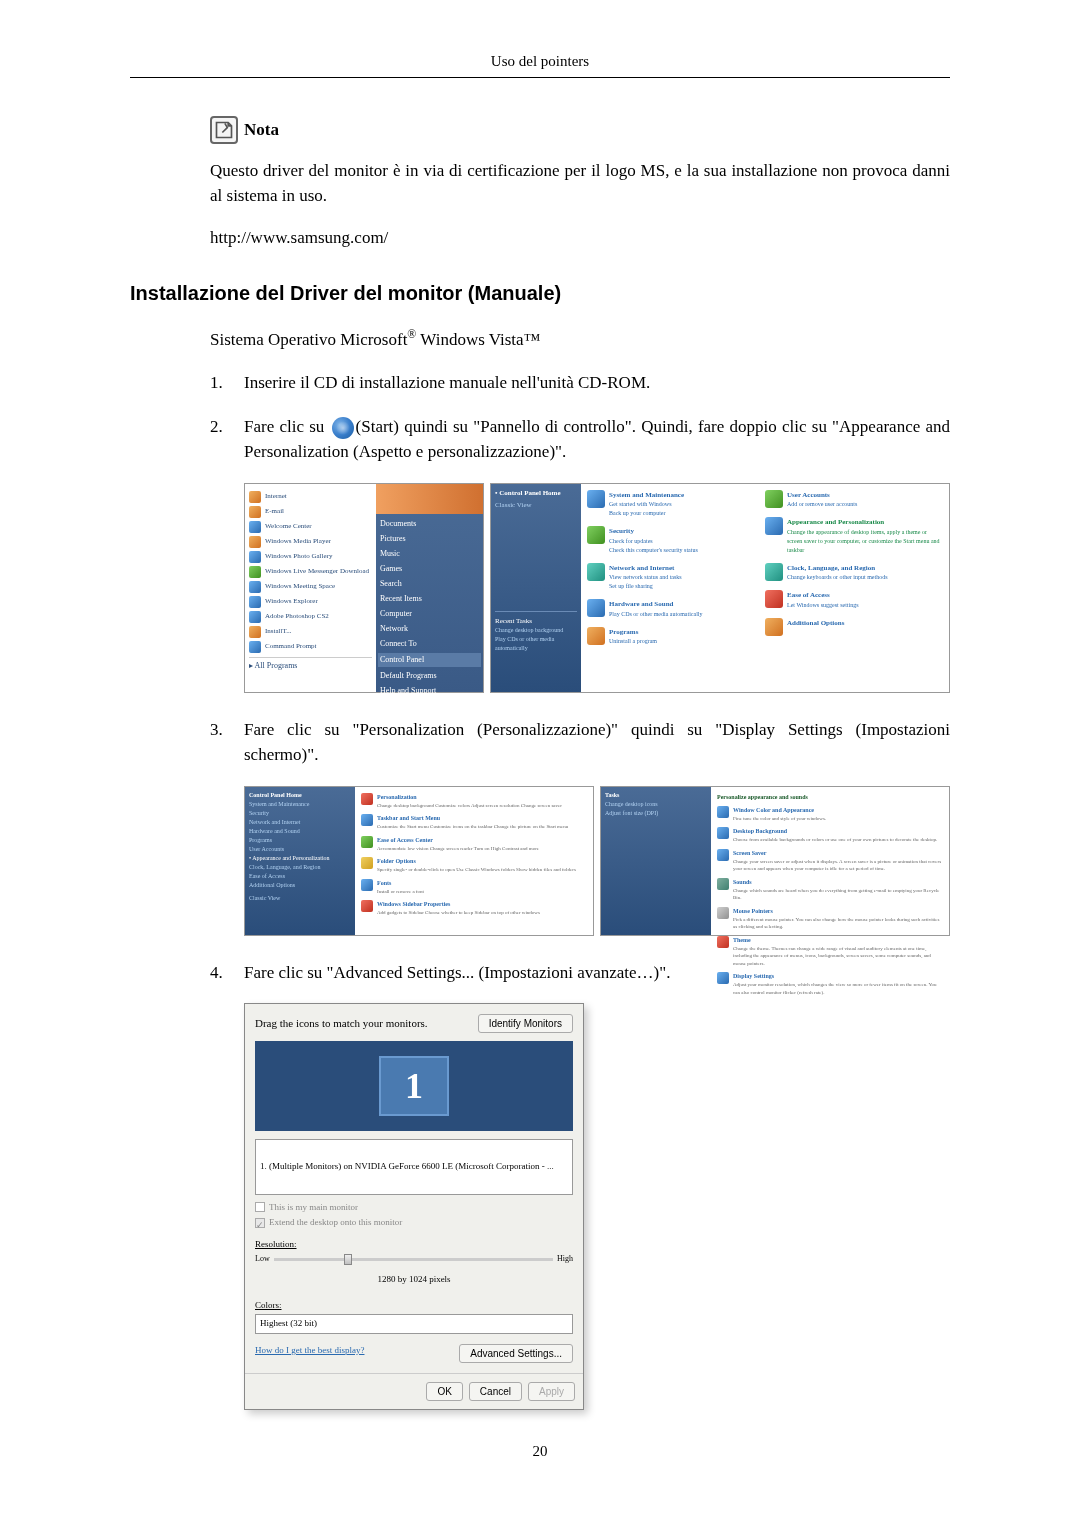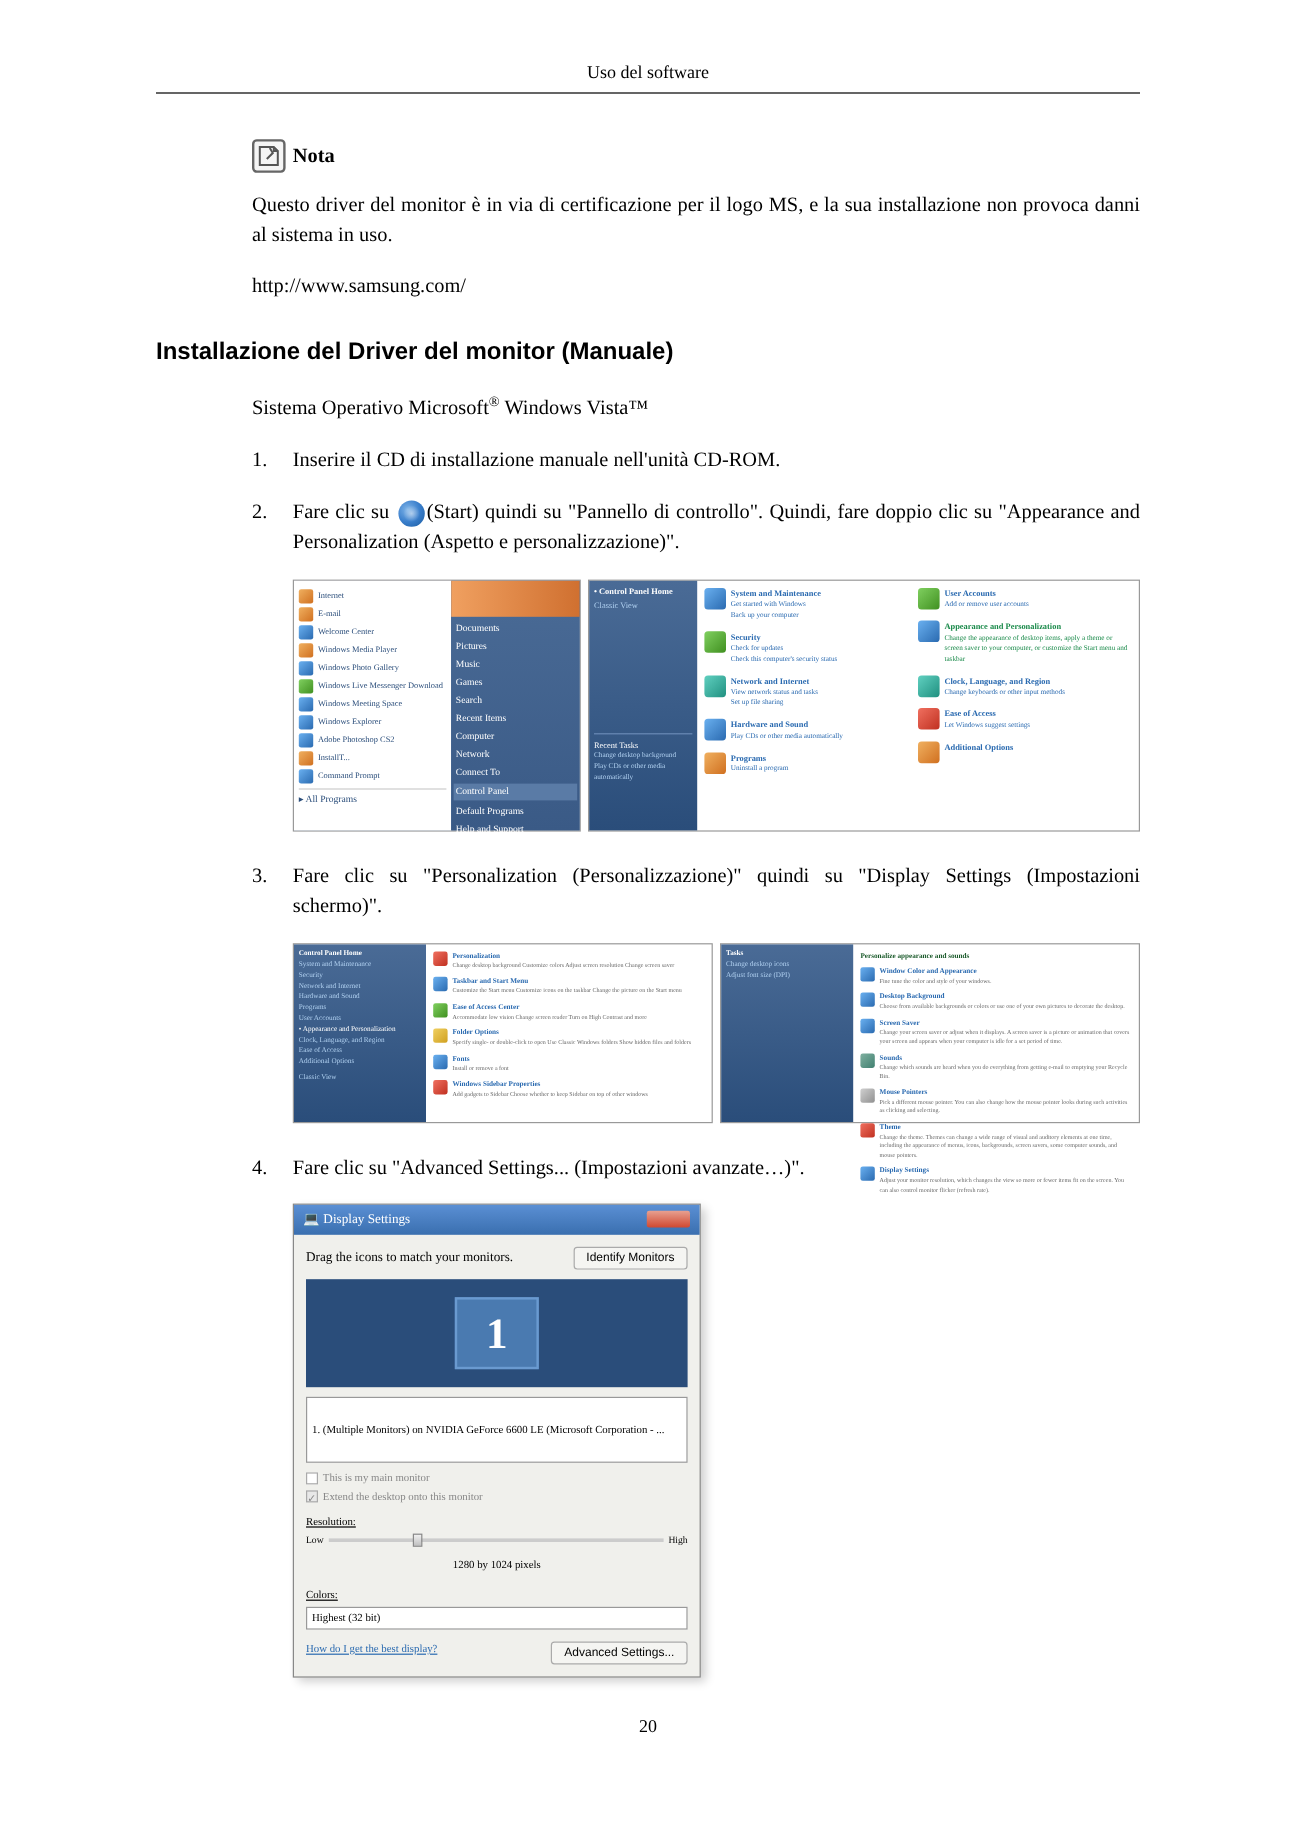--- a/index.html
+++ b/index.html
@@ -347,21 +347,21 @@
       font-size: 15px;
       margin-top: 30px;
     }
     .sup { font-size: 0.7em; vertical-align: super; }
   </style>
 </head>
 <body>
 
 <div class="page">
   <div class="header">
-    <span>Uso del software</span>
+    <span>Uso del pointers</span>
     <div class="header-line"></div>
   </div>
 
   <div class="nota-section">
     <div class="nota-heading">
       <div class="nota-icon">
         <svg viewBox="0 0 24 24">
             <path d="M3 3 L17 3 L21 7 L21 21 L3 21 Z M17 3 L17 7 L21 7" fill="none" stroke="#555" stroke-width="2"></path>
             <path d="M13 4 L16 9 L10 15" fill="none" stroke="#555" stroke-width="2"></path>
           </svg>
@@ -678,24 +678,20 @@
       </div>
     </div>
 
     <div class="list-item">
       <div class="list-num">4.</div>
       <div class="list-content">Fare clic su "Advanced Settings... (Impostazioni avanzate…)".</div>
     </div>
 
     <div class="screenshot-wrap">
       <div class="disp-shot">
-        <div class="disp-title">
-          <span>💻 <span>Display Settings</span></span>
-          <div class="disp-close"></div>
-        </div>
         <div class="disp-body">
           <div class="disp-row1">
             <span>Drag the icons to match your monitors.</span>
             <button class="disp-btn">Identify Monitors</button>
           </div>
           <div class="monitor-preview">
             <div class="monitor-box">1</div>
           </div>
           <div class="disp-select">1. (Multiple Monitors) on NVIDIA GeForce 6600 LE (Microsoft Corporation - ...</div>
           <div class="disp-chk">
@@ -721,19 +717,24 @@
             <div class="slider-col">
               <div class="slider-label">Colors:</div>
               <div class="colors-select">Highest (32 bit)</div>
             </div>
           </div>
           <div class="disp-bottom">
             <span class="disp-link">How do I get the best display?</span>
             <button class="disp-btn">Advanced Settings...</button>
           </div>
         </div>
+        <div class="disp-footer">
+          <button class="disp-btn">OK</button>
+          <button class="disp-btn">Cancel</button>
+          <button class="disp-btn" style="color:#aaa">Apply</button>
+        </div>
       </div>
     </div>
 
   </div>
 
   <div class="page-num">20</div>
 </div>
 
 </body></html>

